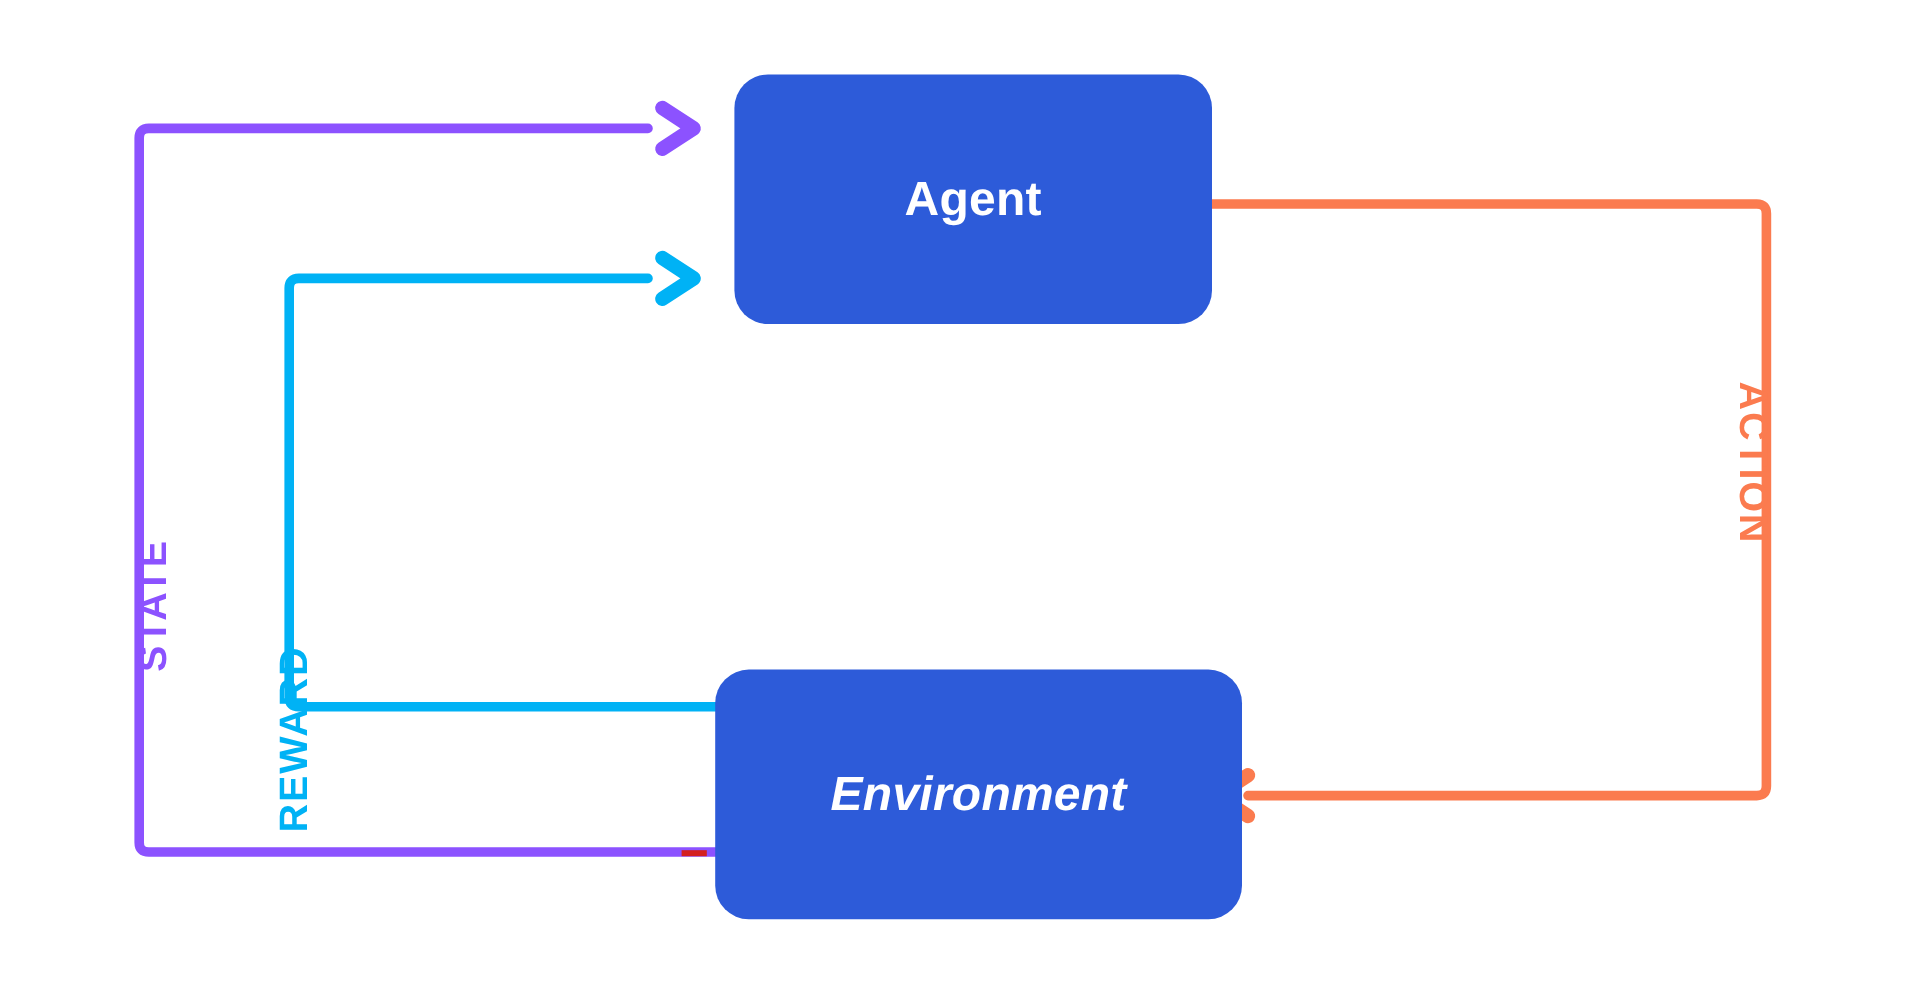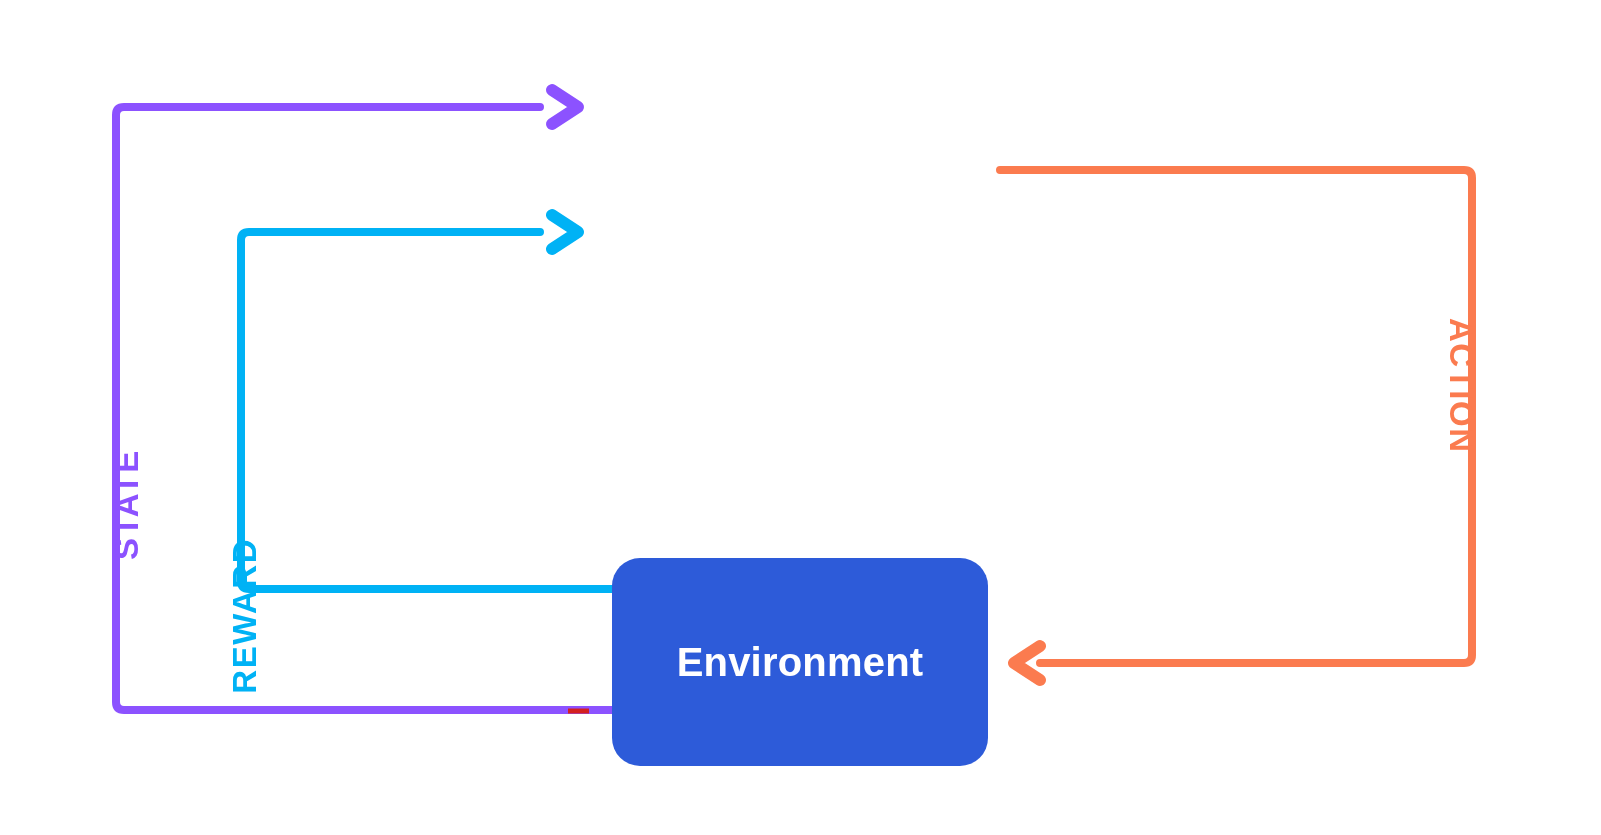--- a/index.html
+++ b/index.html
@@ -43,24 +43,25 @@
     white-space: nowrap;
     user-select: none;
   }
   #agent-box {
     left: 612px;
     top: 62px;
     width: 398px;
     height: 208px;
   }
   #environment-box {
-    left: 612px;
+    left: 596px;
     top: 558px;
-    width: 376px;
+    width: 439px;
     height: 208px;
+    font-style: italic;
   }
   .edge-label {
     position: absolute;
     font-family: "Liberation Sans", sans-serif;
     font-weight: bold;
     font-size: 33px;
     letter-spacing: 1.5px;
     white-space: nowrap;
     line-height: 1;
     user-select: none;
@@ -108,20 +109,23 @@
     </g>
 
     <g>
       <path d="M 1000 170 L 1464 170 Q 1472 170 1472 178 L 1472 655 Q 1472 663 1464 663 L 1040 663" fill="none" stroke="#FB7B4F" stroke-width="8" stroke-linecap="round" stroke-linejoin="round"></path>
       <path d="M 1040 646 L 1014 663 L 1040 680" fill="none" stroke="#FB7B4F" stroke-width="12" stroke-linecap="round" stroke-linejoin="round"></path>
     </g>
 
     <rect x="568" y="708.5" width="21" height="5" fill="#D42020"></rect>
   </svg>
 
+  <div class="node-box" id="agent-box" style="background:#2D5BD9;">
+    <span class="node-label">Agent</span>
+  </div>
 
   <div class="node-box" id="environment-box" style="background:#2D5BD9;">
     <span class="node-label">Environment</span>
   </div>
 
   <div class="edge-label" id="state-label" style="color:#8C52FF;">STATE</div>
 
   <div class="edge-label" id="reward-label" style="color:#00B2F5;">REWARD</div>
 
   <div class="edge-label" id="action-label" style="color:#FB7B4F;">ACTION</div>

